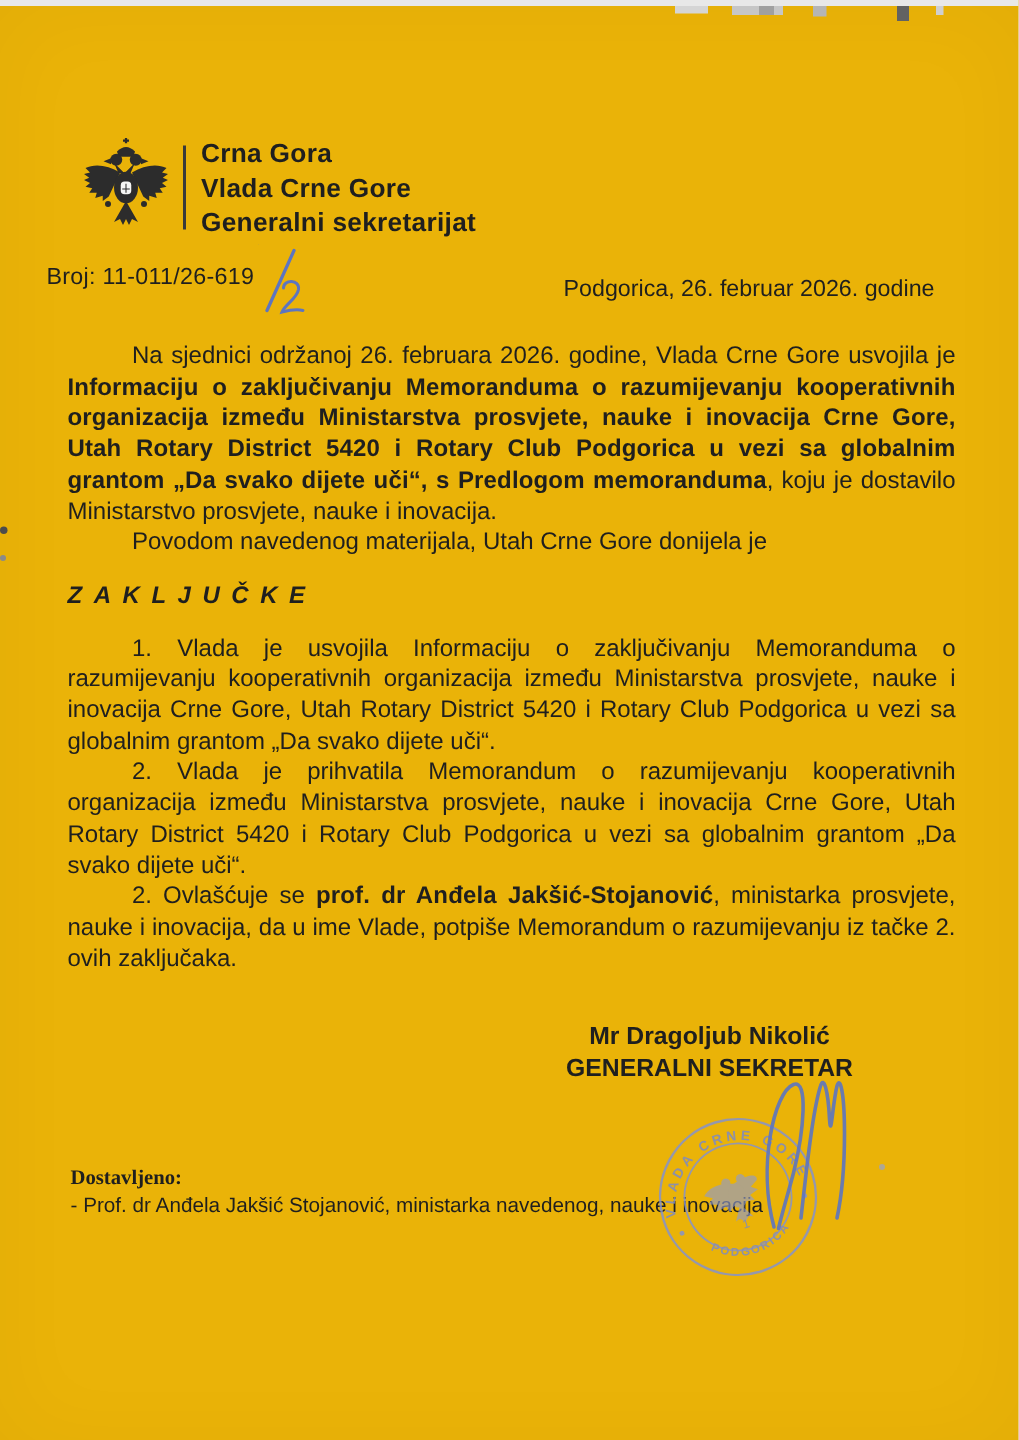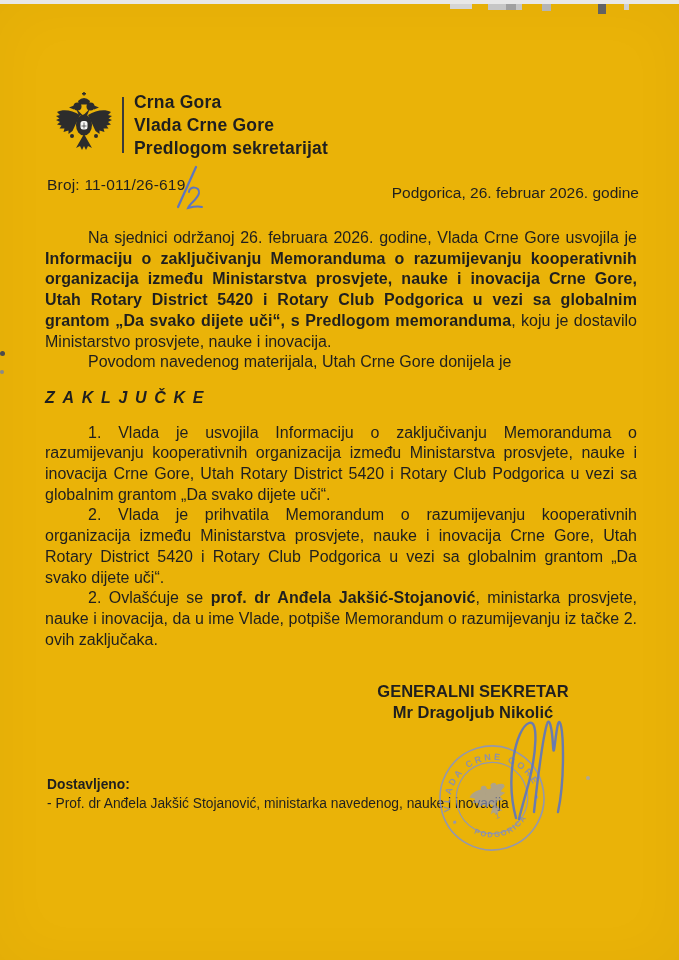--- a/index.html
+++ b/index.html
@@ -12,34 +12,34 @@
     font-family:"Liberation Sans", sans-serif;
     color:#1f1f1f;
     overflow:hidden;
   }
   
   .header{position:absolute;left:54px;top:86px;display:flex;align-items:center;}
   .coat{width:60px;height:70px;flex:0 0 auto;}
   .hdr-divider{width:0;border-left:2px solid #3a3a3a;height:56px;margin:0 10px 0 8px;}
   .hdr-text{font-weight:bold;font-size:17.5px;line-height:23px;letter-spacing:.2px;}
   
-  .refrow{position:absolute;left:47px;top:172px;width:592px;display:flex;justify-content:space-between;align-items:flex-start;font-size:15.5px;}
+  .refrow{position:absolute;left:31px;top:172px;width:592px;display:flex;justify-content:space-between;align-items:flex-start;font-size:15.5px;}
   .ref-number{letter-spacing:.2px;}
   .ref-date{margin-top:8px;}
   .pen2{position:absolute;left:172px;top:159px;}
   
   .body-text{position:absolute;left:45px;top:224px;width:592px;font-size:16px;line-height:20.7px;text-align:justify;}
   .body-text p{margin:0;text-indent:43px;}
   .doc-heading{text-align:left;text-indent:0 !important;font-weight:bold;letter-spacing:.48em;margin:15px 0 14px 0 !important;font-style:italic;}
   b{letter-spacing:.1px;}
   
   .sign-block{margin:31px 44px 0 auto;width:240px;text-align:center;font-weight:bold;font-size:16.5px;line-height:21px;}
   
   .footer{position:absolute;left:47px;top:771px;font-size:13.8px;line-height:19px;}
-  .footer .lbl{font-weight:bold;}
+  .footer .lbl{font-weight:bold;font-family:Liberation Serif, serif;}
   
   .stamp{position:absolute;left:436px;top:738px;width:112px;height:112px;transform:rotate(-17deg);opacity:.85;}
   .ink-sign{position:absolute;left:492px;top:710px;width:92px;height:112px;}
   .ink-dot{position:absolute;left:586px;top:772px;width:4px;height:4px;border-radius:50%;background:#96a2cf;opacity:.7;}
   
   .art{position:absolute;top:0;filter:blur(.5px);}
   .edge-mark{position:absolute;border-radius:50%;}
 </style>
 </head>
 <body>
@@ -80,21 +80,21 @@
         <circle cx="84" cy="88" r="4"></circle>
       </g>
 
       <rect x="53" y="58" width="14" height="17" rx="5" fill="#f6f6f4"></rect>
       <path d="M55,68 h10 M60,61 v12" stroke="#2c2c2c" stroke-width="1.4"></path>
     </svg>
     <div class="hdr-divider"></div>
     <div class="hdr-text">
       <div>Crna Gora</div>
       <div>Vlada Crne Gore</div>
-      <div>Predlogom sekretarijat</div>
+      <div>Generalni sekretarijat</div>
     </div>
   </div>
 
   <div class="refrow">
     <span class="ref-number">Broj: 11-011/26-619</span>
     <span class="ref-date">Podgorica, 26. februar 2026. godine</span>
   </div>
 
   <svg class="pen2" width="34" height="48" viewBox="0 0 34 48">
     <path d="M6,44 L24,4" stroke="#5d75c0" stroke-width="2.2" fill="none" stroke-linecap="round"></path>
@@ -104,22 +104,22 @@
 
   <div class="body-text">
     <p><span>Na sjednici održanoj 26. februara 2026. godine, Vlada Crne Gore usvojila je </span><b>Informaciju o zaključivanju Memoranduma o razumijevanju kooperativnih organizacija između Ministarstva prosvjete, nauke i inovacija Crne Gore, Utah Rotary District 5420 i Rotary Club Podgorica u vezi sa globalnim grantom „Da svako dijete uči“, s Predlogom memoranduma</b><span>, koju je dostavilo Ministarstvo prosvjete, nauke i inovacija.</span></p>
     <p>Povodom navedenog materijala, Utah Crne Gore donijela je</p>
     <p class="doc-heading">ZAKLJUČKE</p>
     <p>1. Vlada je usvojila Informaciju o zaključivanju Memoranduma o razumijevanju kooperativnih organizacija između Ministarstva prosvjete, nauke i inovacija Crne Gore, Utah Rotary District 5420 i Rotary Club Podgorica u vezi sa globalnim grantom „Da svako dijete uči“.</p>
     <p>2. Vlada je prihvatila Memorandum o razumijevanju kooperativnih organizacija između Ministarstva prosvjete, nauke i inovacija Crne Gore, Utah Rotary District 5420 i Rotary Club Podgorica u vezi sa globalnim grantom „Da svako dijete uči“.</p>
     <p><span>2. Ovlašćuje se </span><b>prof. dr Anđela Jakšić-Stojanović</b><span>, ministarka prosvjete, nauke i inovacija, da u ime Vlade, potpiše Memorandum o razumijevanju iz tačke 2. ovih zaključaka.</span></p>
 
     <div class="sign-block">
+      <div>Mr Dragoljub Nikolić</div>
       <div>GENERALNI SEKRETAR</div>
-      <div>Mr Dragoljub Nikolić</div>
     </div>
   </div>
 
   <div class="footer">
     <div class="lbl">Dostavljeno:</div>
     <div>- Prof. dr Anđela Jakšić Stojanović, ministarka navedenog, nauke i inovacija</div>
   </div>
 
   <svg class="stamp" viewBox="0 0 110 110">
     <g stroke="#8793c9" fill="none">

